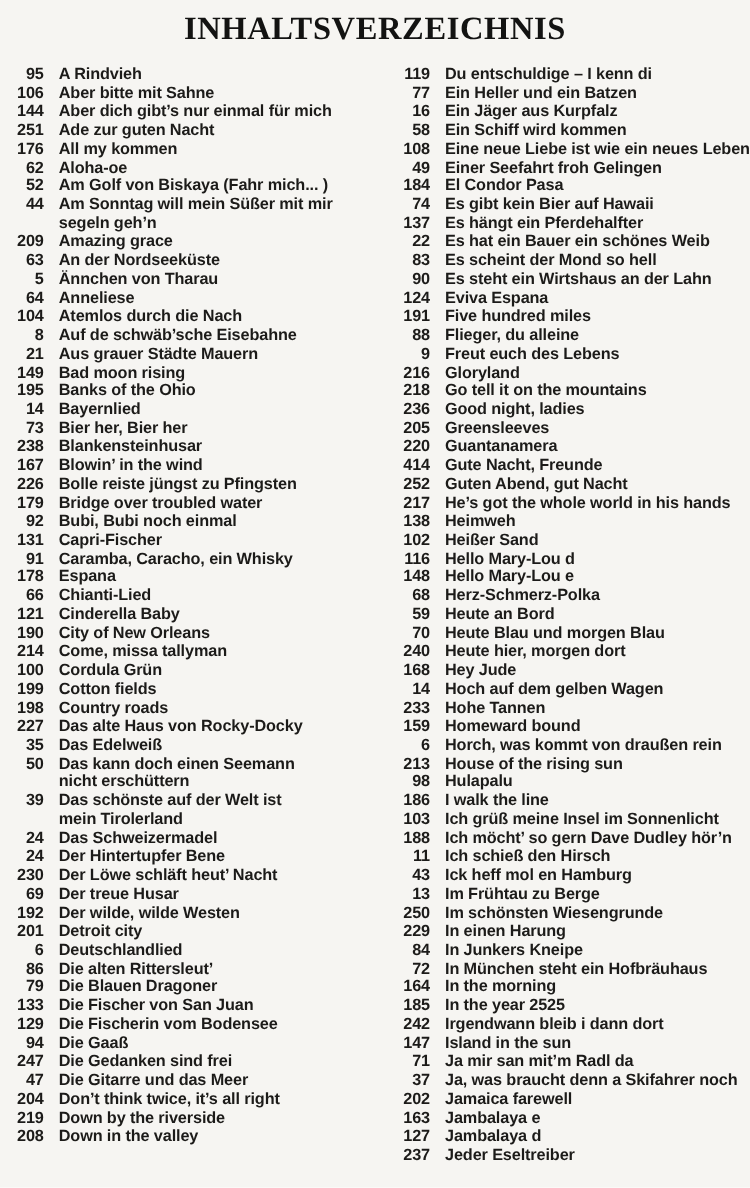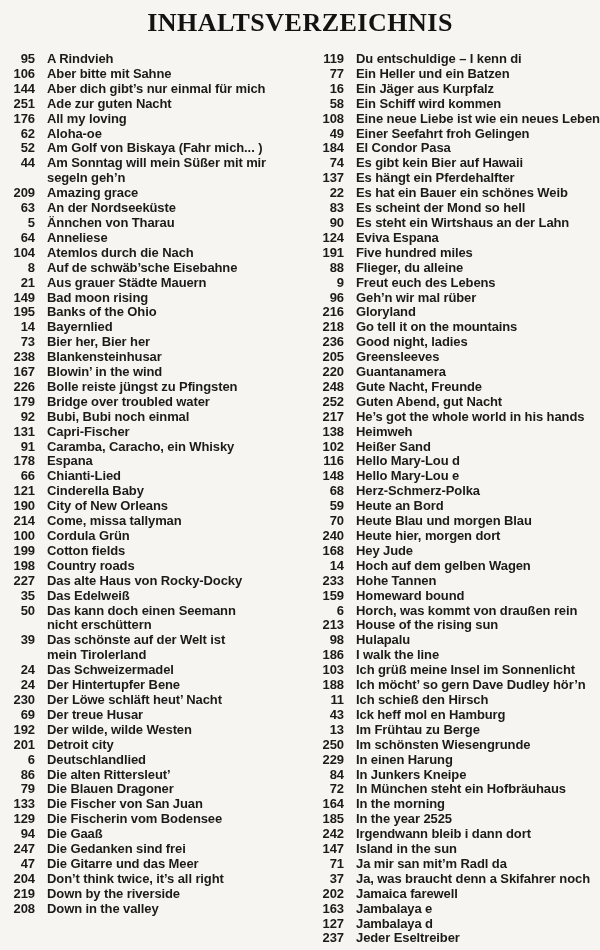--- a/index.html
+++ b/index.html
@@ -74,21 +74,21 @@
         <div class="toc-row">
           <span class="toc-num">144</span>
           <span class="toc-song">Aber dich gibt’s nur einmal für mich</span>
         </div>
         <div class="toc-row">
           <span class="toc-num">251</span>
           <span class="toc-song">Ade zur guten Nacht</span>
         </div>
         <div class="toc-row">
           <span class="toc-num">176</span>
-          <span class="toc-song">All my loving</span>
+          <span class="toc-song">All my kommen</span>
         </div>
         <div class="toc-row">
           <span class="toc-num">62</span>
           <span class="toc-song">Aloha-oe</span>
         </div>
         <div class="toc-row">
           <span class="toc-num">52</span>
           <span class="toc-song">Am Golf von Biskaya (Fahr mich... )</span>
         </div>
         <div class="toc-row">
@@ -346,45 +346,41 @@
         </div>
         <div class="toc-row">
           <span class="toc-num">88</span>
           <span class="toc-song">Flieger, du alleine</span>
         </div>
         <div class="toc-row">
           <span class="toc-num">9</span>
           <span class="toc-song">Freut euch des Lebens</span>
         </div>
         <div class="toc-row">
-          <span class="toc-num">96</span>
-          <span class="toc-song">Geh’n wir mal rüber</span>
-        </div>
-        <div class="toc-row">
           <span class="toc-num">216</span>
           <span class="toc-song">Gloryland</span>
         </div>
         <div class="toc-row">
           <span class="toc-num">218</span>
           <span class="toc-song">Go tell it on the mountains</span>
         </div>
         <div class="toc-row">
           <span class="toc-num">236</span>
           <span class="toc-song">Good night, ladies</span>
         </div>
         <div class="toc-row">
           <span class="toc-num">205</span>
           <span class="toc-song">Greensleeves</span>
         </div>
         <div class="toc-row">
           <span class="toc-num">220</span>
           <span class="toc-song">Guantanamera</span>
         </div>
         <div class="toc-row">
-          <span class="toc-num">248</span>
+          <span class="toc-num">414</span>
           <span class="toc-song">Gute Nacht, Freunde</span>
         </div>
         <div class="toc-row">
           <span class="toc-num">252</span>
           <span class="toc-song">Guten Abend, gut Nacht</span>
         </div>
         <div class="toc-row">
           <span class="toc-num">217</span>
           <span class="toc-song">He’s got the whole world in his hands</span>
         </div>

